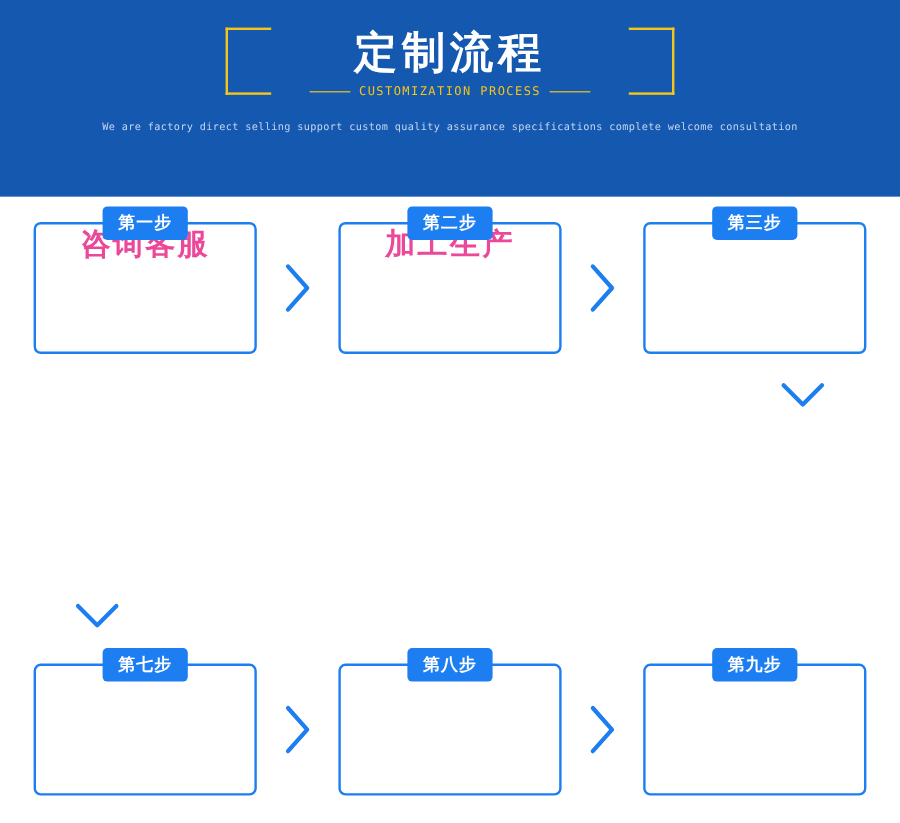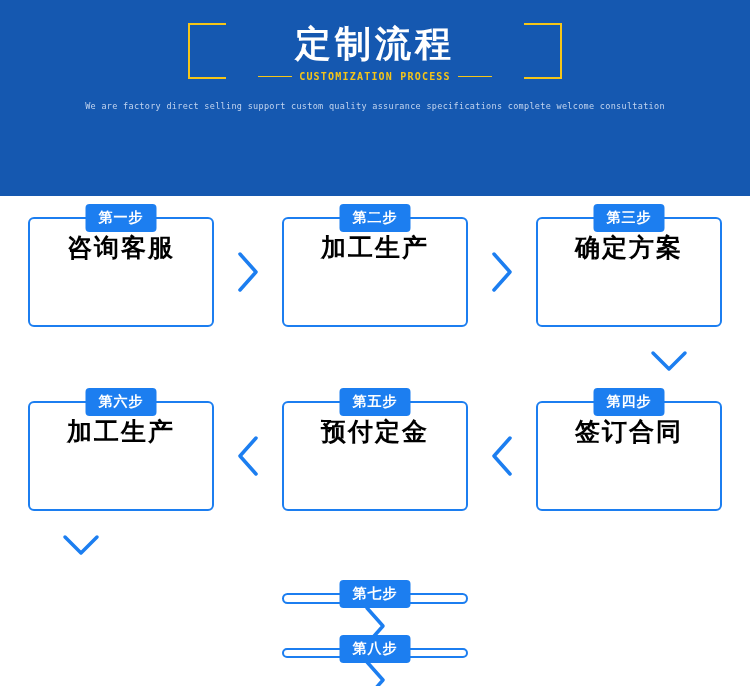--- a/index.html
+++ b/index.html
@@ -11,21 +11,21 @@
     height: 686px;
     font-family: "Liberation Sans", sans-serif;
     background: #ffffff;
     overflow: hidden;
   }
 
   
   .header {
     position: relative;
     width: 750px;
-    height: 196px;
+    height: 164px;
     background: #1558b0;
     overflow: hidden;
   }
   .header-inner {
     position: absolute;
     left: 0; top: 0;
     width: 750px; height: 152px;
     display: flex;
     flex-direction: column;
     align-items: center;
@@ -73,21 +73,21 @@
     white-space: nowrap;
   }
   .sub-line {
     width: 34px;
     height: 1px;
     background: #f5c518;
   }
   .sub-title {
     font-family: "DejaVu Sans Mono", monospace;
     font-size: 10px;
-    font-weight: bold;
+    font-weight: normal;
     color: #f5c518;
     letter-spacing: 1.2px;
     margin: 0 7px;
     text-align: right;
   }
   .desc {
     margin-top: 12px;
     text-align: right;
     font-family: "DejaVu Sans Mono", monospace;
     font-size: 8.5px;
@@ -107,21 +107,21 @@
     position: absolute;
     left: 0;
     width: 750px;
     height: 120px;
     display: flex;
     align-items: center;
     justify-content: center;
   }
   .row1 { top: 16px; }
   .row2 { top: 200px; }
-  .row3 { top: 397px; flex-direction: column; }
+  .row3 { top: 384px; }
 
   .card {
     position: relative;
     width: 186px;
     height: 110px;
     border: 2px solid #1c7ef0;
     border-radius: 6px;
     background: #ffffff;
     box-sizing: border-box;
     display: flex;
@@ -140,23 +140,22 @@
     font-size: 14px;
     font-weight: bold;
     padding: 5px 13px;
     border-radius: 4px;
     white-space: nowrap;
     letter-spacing: 1px;
   }
   .card-text {
     font-size: 25px;
     font-weight: bold;
-    color: #000000;
+    color: #ec4899;
     letter-spacing: 2px;
-    margin-top: 12px;
   }
 
   
   .chev {
     width: 26px;
     height: 44px;
     display: block;
   }
   .chev path {
     fill: none;
@@ -222,54 +221,29 @@
       <div class="badge">第二步</div>
       <div class="card-text">加工生产</div>
     </div>
     <div class="card-gap">
       <svg class="chev" viewBox="0 0 26 44">
           <path d="M5 4 L21 22 L5 40"></path>
         </svg>
     </div>
     <div class="card">
       <div class="badge">第三步</div>
-      <div class="card-text">确定方案</div>
     </div>
   </div>
 
   <div class="vconn conn-right">
     <svg viewBox="0 0 44 26">
         <path d="M6 5 L22 21 L38 5"></path>
       </svg>
   </div>
 
-  <div class="row row2">
-    <div class="card">
-      <div class="badge">第六步</div>
-      <div class="card-text">加工生产</div>
-    </div>
-    <div class="card-gap">
-      <svg class="chev" viewBox="0 0 26 44">
-          <path d="M21 4 L5 22 L21 40"></path>
-        </svg>
-    </div>
-    <div class="card">
-      <div class="badge">第五步</div>
-      <div class="card-text">预付定金</div>
-    </div>
-    <div class="card-gap">
-      <svg class="chev" viewBox="0 0 26 44">
-          <path d="M21 4 L5 22 L21 40"></path>
-        </svg>
-    </div>
-    <div class="card">
-      <div class="badge">第四步</div>
-      <div class="card-text">签订合同</div>
-    </div>
-  </div>
 
   <div class="vconn conn-left">
     <svg viewBox="0 0 44 26">
         <path d="M6 5 L22 21 L38 5"></path>
       </svg>
   </div>
 
   <div class="row row3">
     <div class="card">
       <div class="badge">第七步</div>

